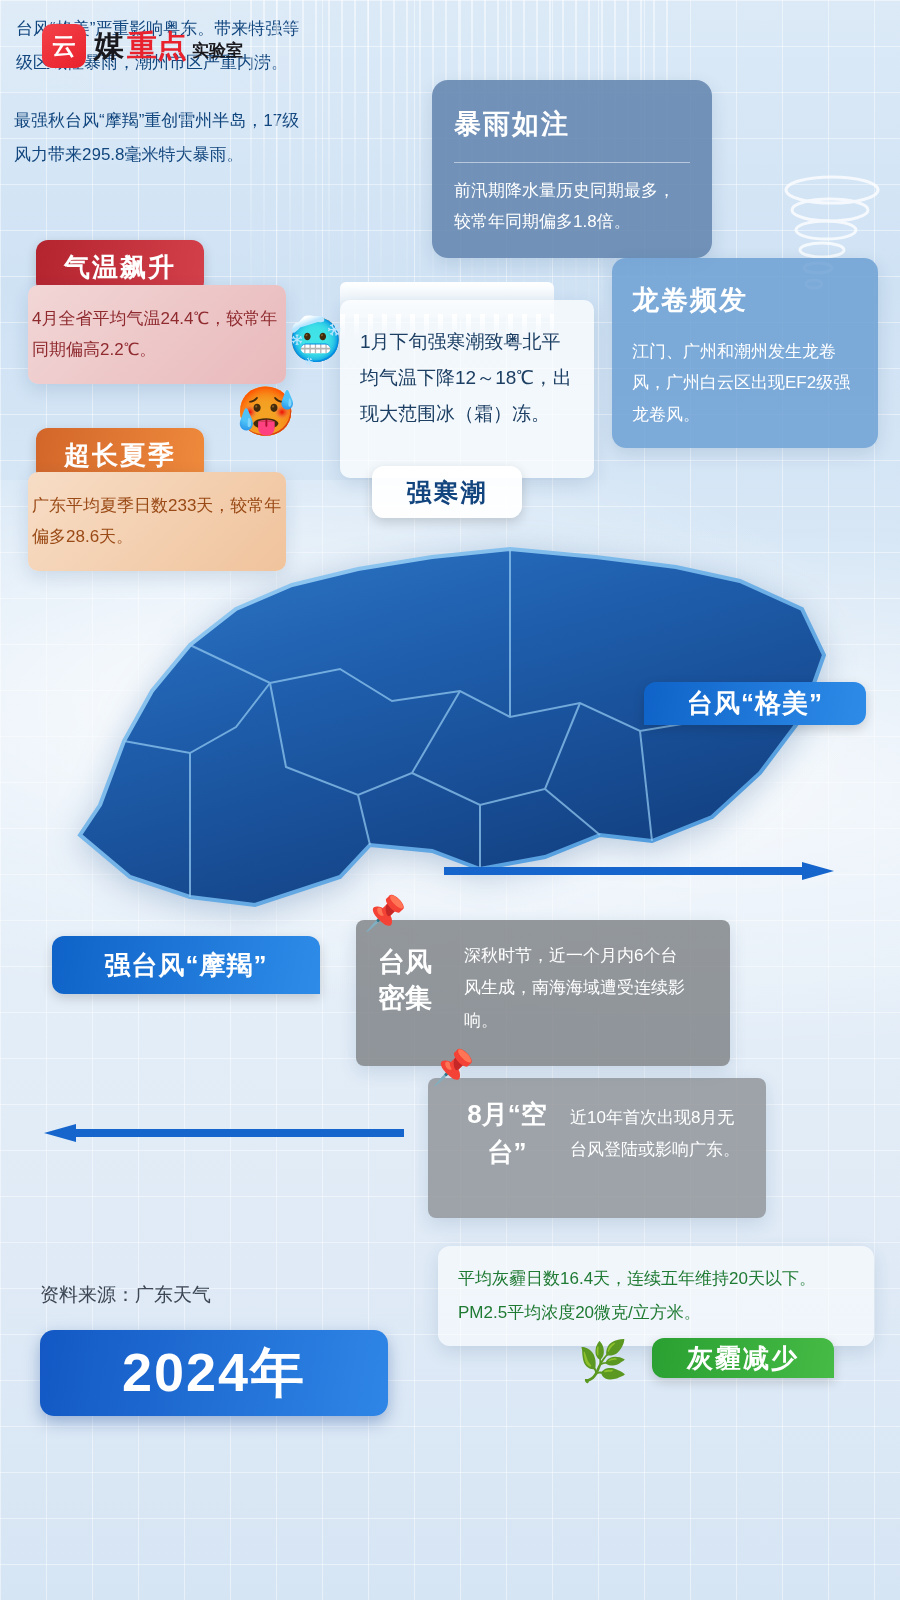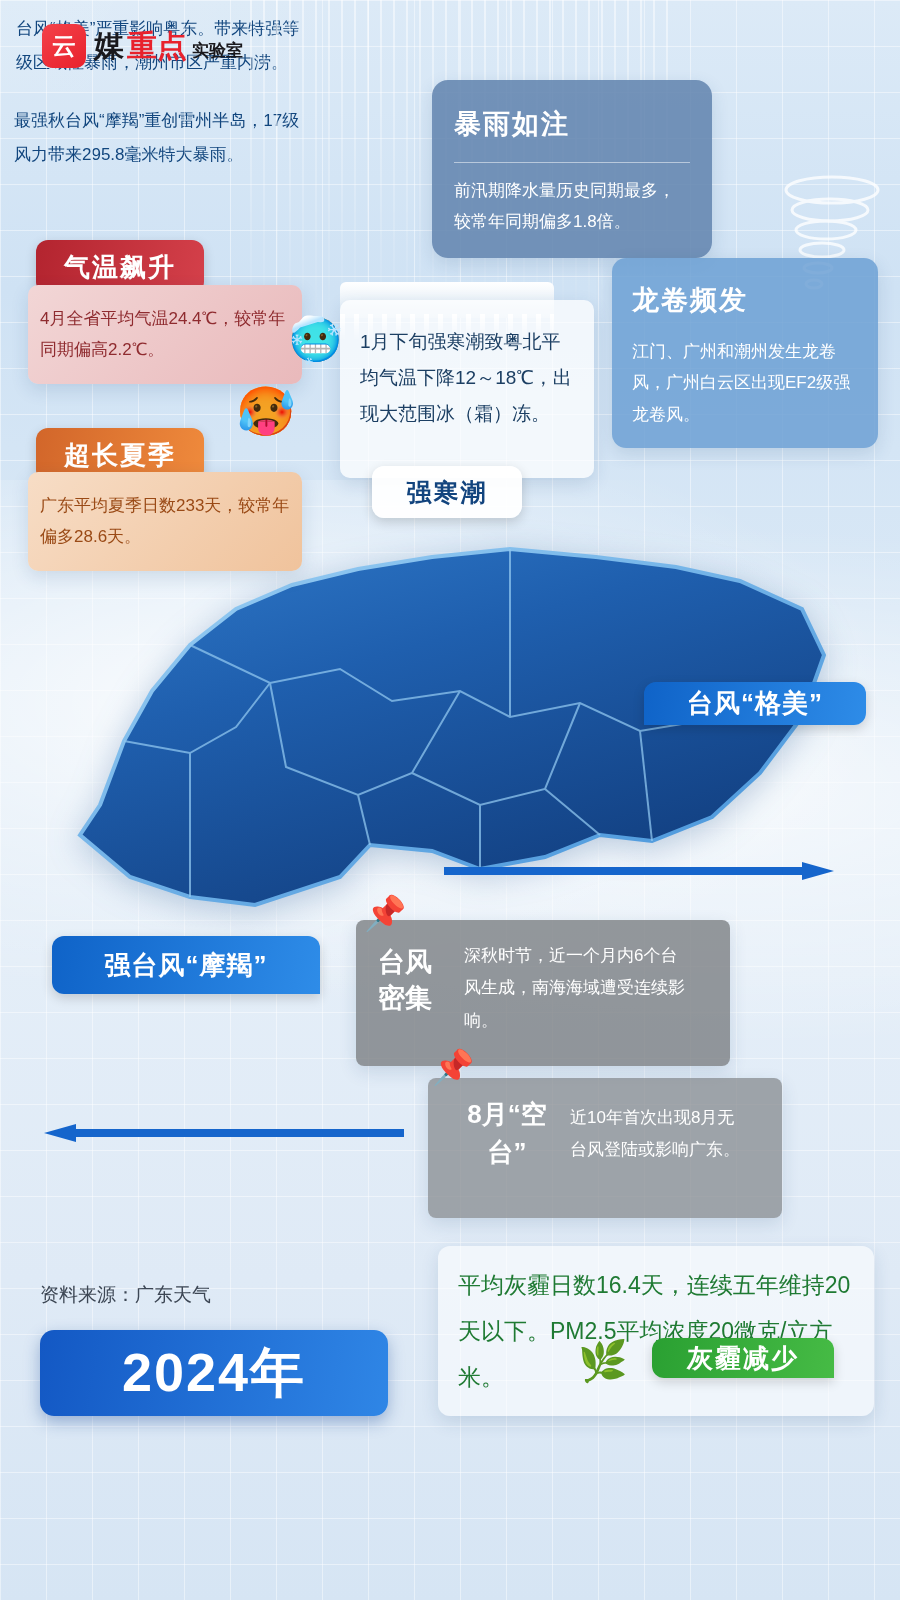--- a/index.html
+++ b/index.html
@@ -94,21 +94,21 @@
     color: #fff;
     font-weight: bold;
     display: flex;
     align-items: center;
     justify-content: center;
     box-shadow: 0 4px 12px rgba(0,0,0,0.16);
   }
   .panel {
     position: absolute;
     border-radius: 14px;
-    padding: 18px 12px;
+    padding: 18px 4px;
     line-height: 1.85;
     font-size: 17px;
     box-shadow: 0 6px 18px rgba(30,70,120,0.14);
   }
 
   
   .tag-temp {
     left: 36px; top: 240px;
     width: 168px; height: 54px;
     border-radius: 12px;
@@ -309,21 +309,21 @@
   .pin-1 { left: 364px; top: 896px; }
   .pin-2 { left: 432px; top: 1050px; }
 
   
   .panel-haze {
     left: 438px; top: 1246px;
     width: 396px;
     background: rgba(255,255,255,0.55);
     border-radius: 12px;
     color: #1f7a33;
-    font-size: 23px;
+    font-size: 17px;
     line-height: 2;
     padding: 16px 20px;
   }
   .tag-haze {
     left: 652px; top: 1338px;
     width: 182px; height: 40px;
     border-radius: 12px 12px 0 12px;
     background: linear-gradient(100deg,#2aa032,#46bb45);
     font-size: 26px; letter-spacing: 2px;
   }

